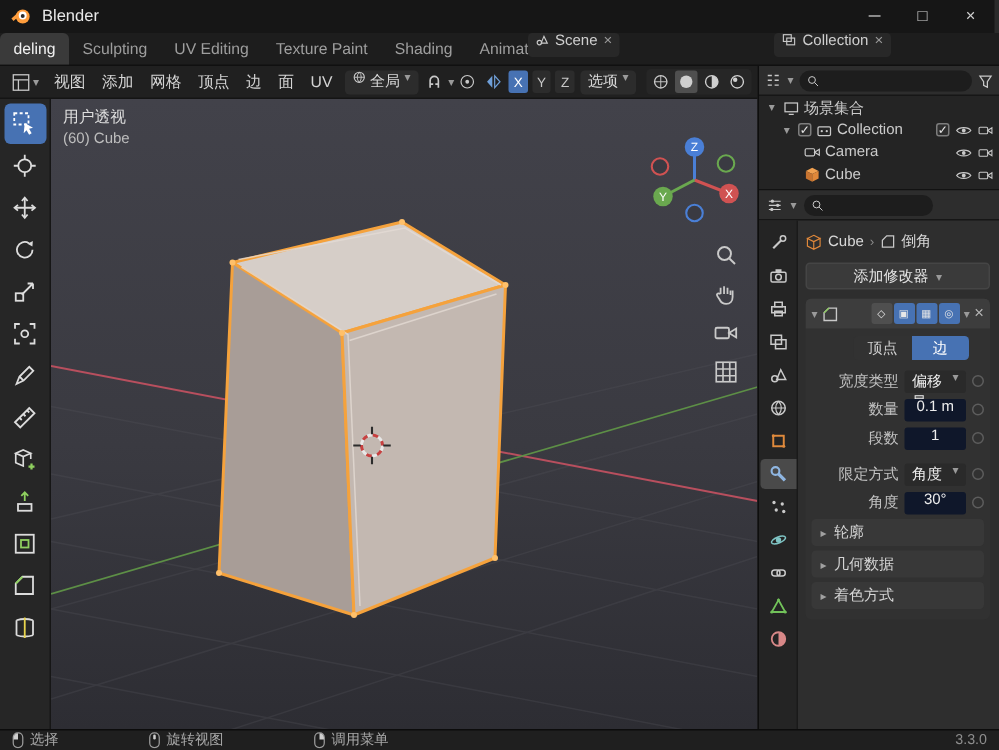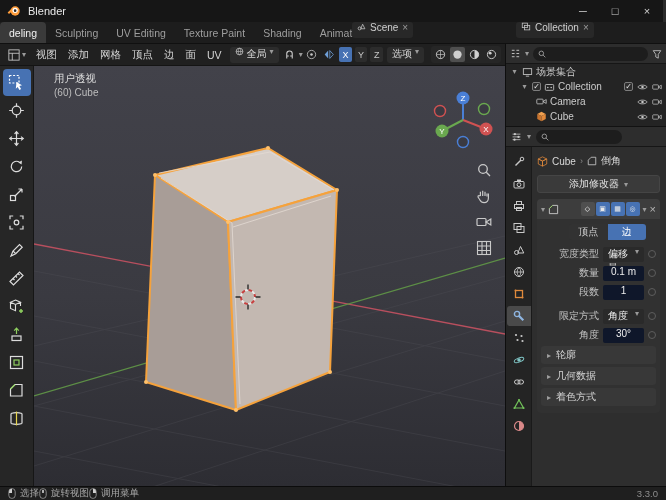--- a/index.html
+++ b/index.html
@@ -35,21 +35,21 @@
 .shade-group{display:flex;gap:2px;margin-left:4px;background:#262626;border-radius:3px;padding:1px 2px}
 .shade-btn{width:15px;height:15px;display:flex;align-items:center;justify-content:center;border-radius:2px}
 .shade-btn.active{background:#4f4f4f}
 
 .tools{position:absolute;left:0;top:22px;bottom:0;width:34px;background:#262626;border-right:1px solid #161616;display:flex;flex-direction:column;align-items:center;padding-top:3px;gap:1px}
 .tool-btn{width:28px;height:27px;border-radius:4px;display:flex;align-items:center;justify-content:center;color:#dcdcdc;flex:0 0 auto}
 .tool-btn.active{background:#4772b3}
 .tool-btn svg{width:17px;height:17px}
 
 .vp{position:absolute;left:34px;top:22px;right:0;bottom:0;background:linear-gradient(180deg,#42424a 0%,#3a3a41 55%,#2d2d33 100%);overflow:hidden}
-.vp-label{position:absolute;left:20px;top:5px;color:#dedede;font-size:10.5px;line-height:1.45}
+.vp-label{position:absolute;left:8px;top:5px;color:#dedede;font-size:10.5px;line-height:1.45}
 .vp-label .sub{color:#bdbdbd;font-size:10px}
 .gizmo{position:absolute;right:10px;top:22px}
 .vp-nav{position:absolute;right:13px;top:96px;display:flex;flex-direction:column;gap:10px}
 .vp-nav svg{width:16px;height:16px}
 
 .outliner{position:absolute;top:0;left:0;right:0;height:82px;background:#242424}
 .ol-header{height:20px;background:#2d2d2d;border-bottom:1px solid #161616;display:flex;align-items:center;padding:0 4px;gap:4px}
 .ol-search{flex:1;height:14px;background:#1d1d1d;border-radius:7px;display:flex;align-items:center;padding:0 5px;gap:3px}
 .ol-row{height:15px;display:flex;align-items:center;font-size:10px;color:#cbcbcb;padding-right:4px;gap:3px}
 .ol-row .tri{font-size:8px;color:#9a9a9a;width:9px;text-align:center}
@@ -79,21 +79,21 @@
 .frow{display:flex;align-items:center;height:16px;margin-bottom:3px;gap:4px}
 .flabel{width:58px;text-align:right;font-size:10px;color:#c2c2c2;white-space:nowrap}
 .fval{flex:1;height:15px;border-radius:2px;display:flex;align-items:flex-start;font-size:10px;color:#ededed}
 .fval.drop{background:#2a2a2a;padding:0 5px;justify-content:space-between}
 .fval.num{background:#0f172a;justify-content:center}
 .decor{width:8px;height:8px;border:1px solid #5d5d5d;border-radius:50%;flex:0 0 auto}
 .gap8{height:5px}
 .sect{height:18px;background:#383838;border-radius:3px;display:flex;align-items:center;gap:5px;padding:0 6px;font-size:10px;color:#d5d5d5;margin-top:3px}
 .sect .tri{font-size:8px;color:#a0a0a0}
 
-.statusbar{position:absolute;bottom:0;left:0;right:0;height:14px;background:#1f1f1f;border-top:1px solid #0c0c0c;display:flex;align-items:center;padding:0 8px;font-size:9.5px;color:#a8a8a8}
+.statusbar{position:absolute;bottom:0;left:0;right:0;height:14px;background:#1f1f1f;border-top:1px solid #0c0c0c;display:flex;align-items:center;padding:0 8px;gap:60px;font-size:9.5px;color:#a8a8a8}
 .sb-item{display:flex;align-items:center;gap:4px}
 .sb-ver{margin-left:auto;color:#8d8d8d}
 </style>
 </head>
 <body>
 
 <div class="root">
 
   <div class="titlebar">
     <svg width="14" height="14" viewBox="0 0 16 16">

